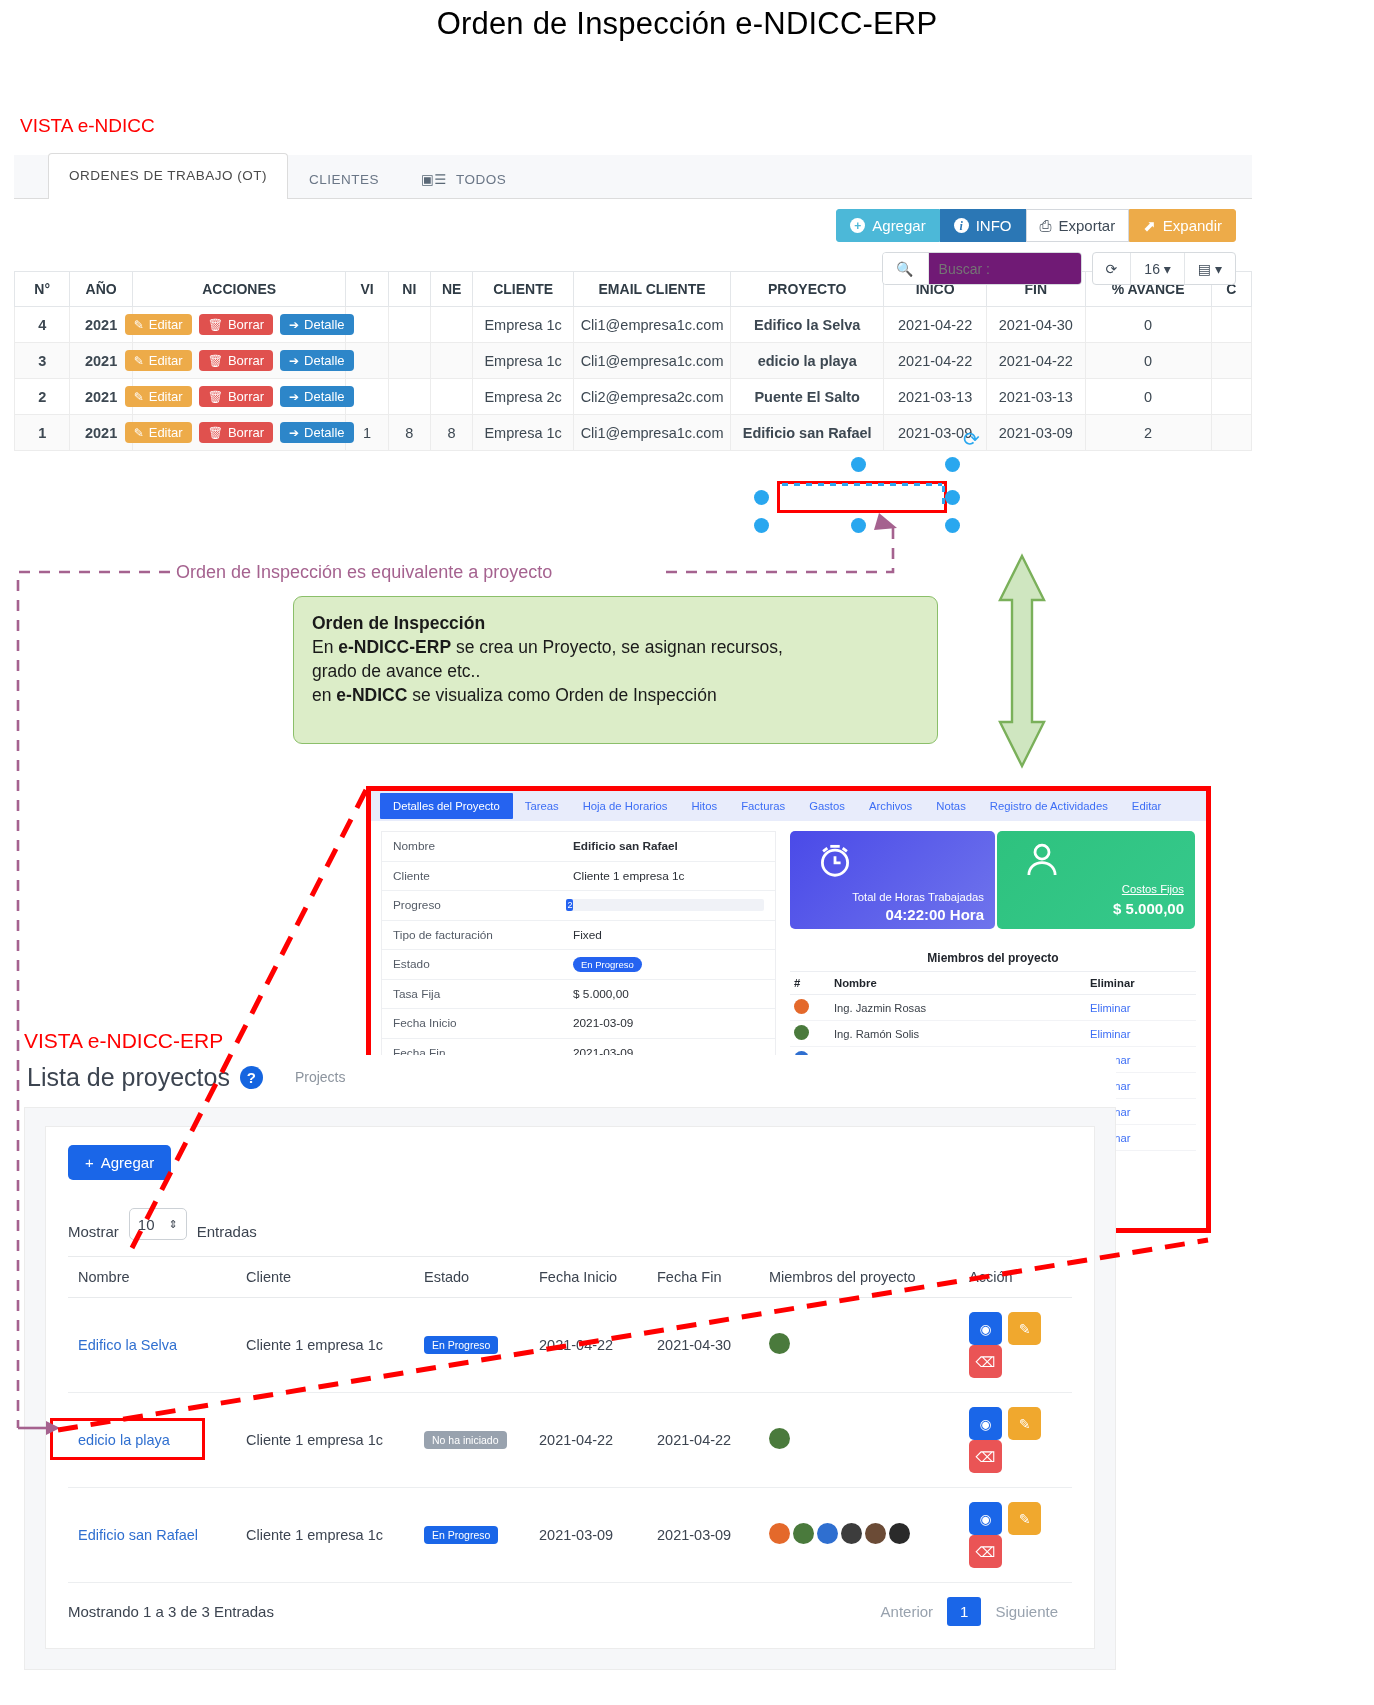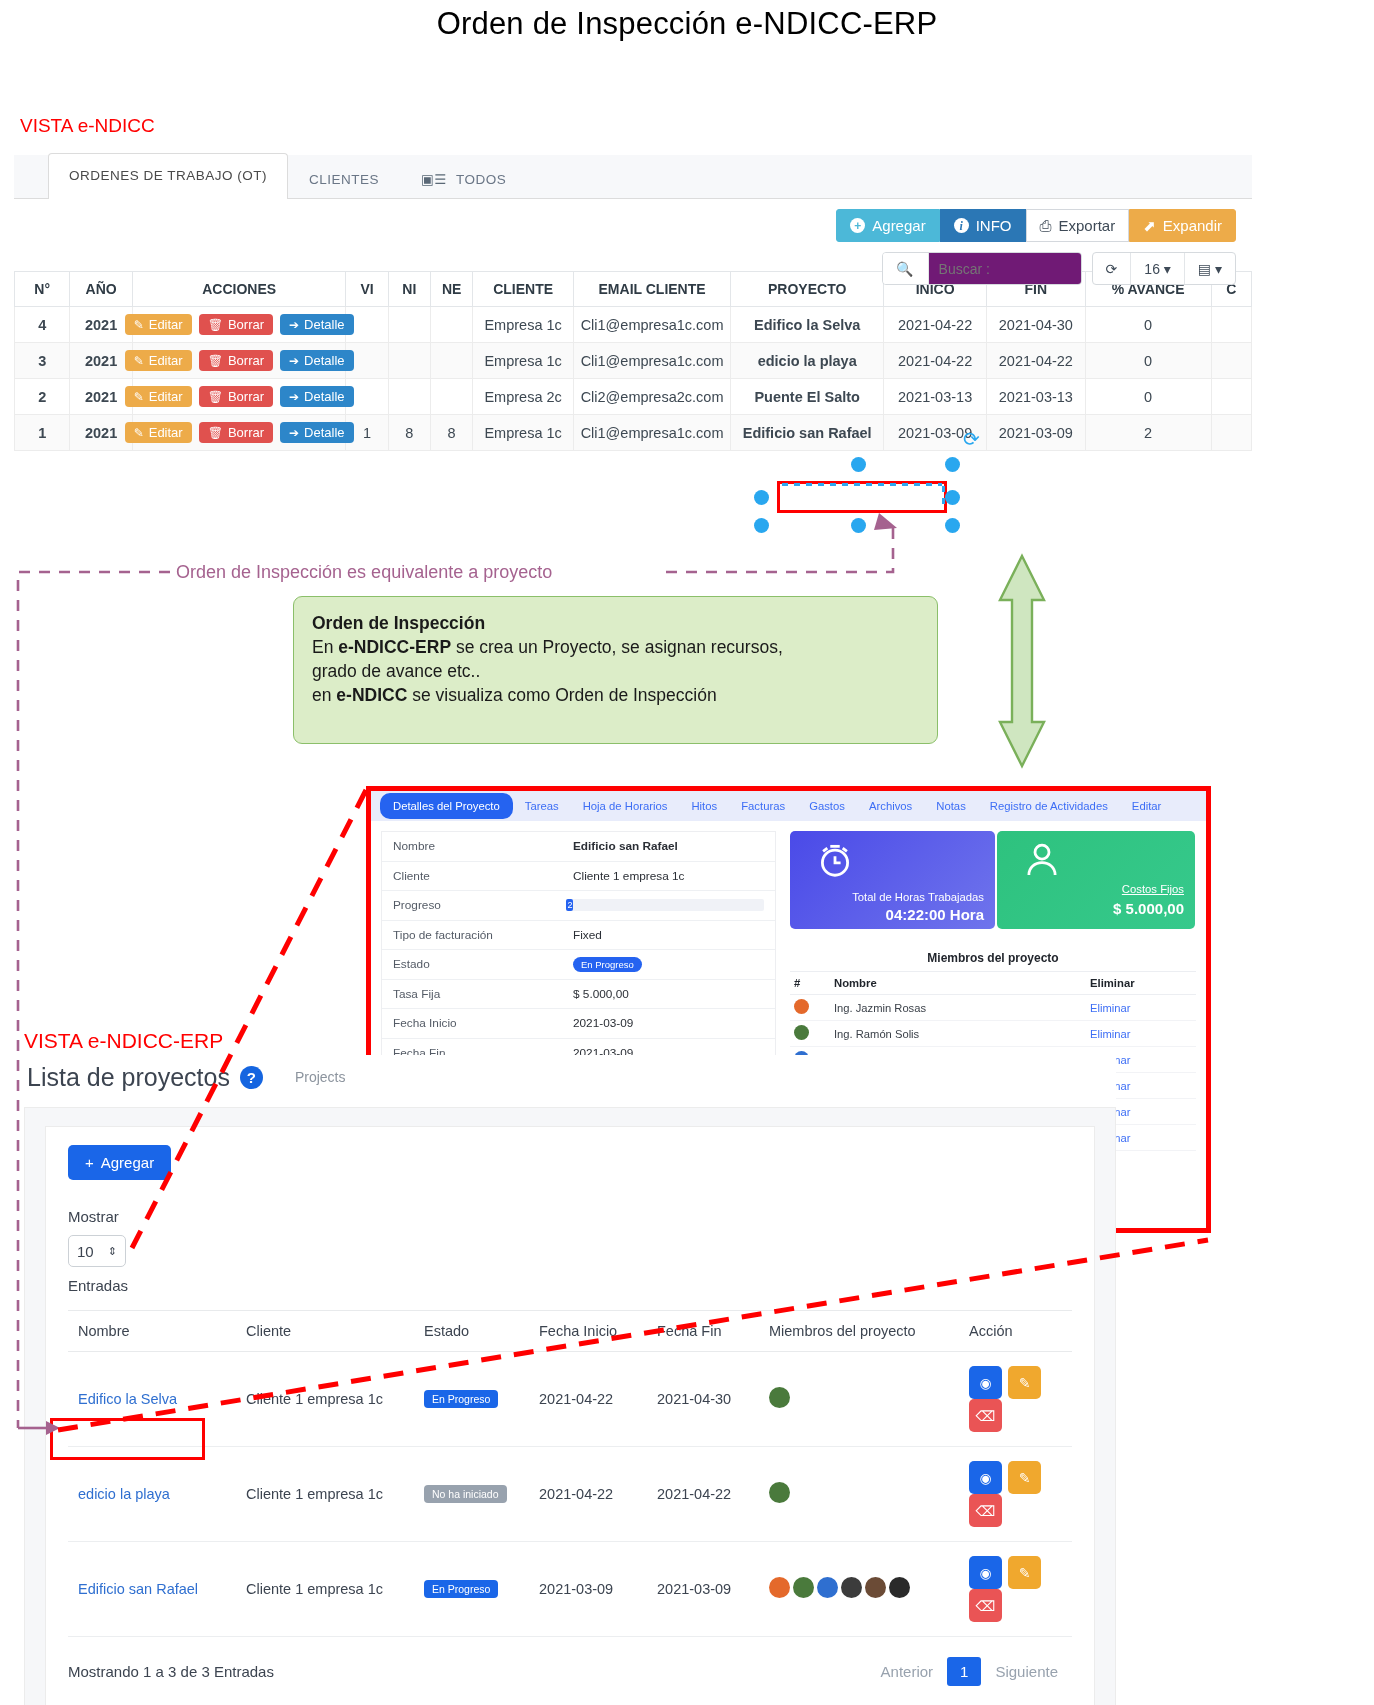--- a/index.html
+++ b/index.html
@@ -119,21 +119,21 @@
   .callout b { font-weight:bold; }
 
   
   #erp-detail {
     position:absolute; left:366px; top:786px; width:845px; height:447px;
     border:5px solid #ff0000; background:#fff;
   }
   .erp-tabs { display:flex; align-items:center; background:#e8ecfb;
     height:30px; padding-left:9px; }
   .erp-tab { font-size:11.3px; color:#3d6ef5; padding:6px 12px; white-space:nowrap; }
-  .erp-tab.active { background:#2563f0; color:#fff; border-radius:10px; padding:7px 13px;}
+  .erp-tab.active { background:#2563f0; color:#fff; border-radius:1px; padding:7px 13px;}
   .erp-body { display:flex; padding:10px 10px 0 10px; gap:14px;}
   .erp-left { width:395px; border:1px solid #edeef1; border-bottom:none;}
   .erp-left .row { display:flex; border-bottom:1px solid #eef0f3; height:29.5px; align-items:center; padding:0 11px;}
   .erp-left .k { width:180px; font-size:11.8px; color:#545b66;}
   .erp-left .v { font-size:11.8px; color:#2b2f36; }
   .erp-left .v.bold { font-weight:bold; }
   .erp-left .row.title { border-bottom:none; height:34px;}
   .erp-left .row.title .k { width:auto; font-weight:bold; font-size:13px; color:#1f242b;}
   .progbar { width:205px; height:12px; background:#f0f2f7; border-radius:2px; position:relative;}
   .progbar > i { position:absolute; left:0;top:0;height:12px;width:7px;background:#2563f0;
@@ -167,37 +167,37 @@
     background:#fff; }
   .erp-head { height:44px; display:flex; align-items:center; gap:10px; padding-left:3px;}
   .erp-head h2 { margin:0; font-size:25px; font-weight:normal; color:#3c4450;}
   .qmark { width:23px;height:23px;border-radius:50%;background:#1565e0;color:#fff;
     display:inline-flex;align-items:center;justify-content:center;font-size:15px;font-weight:bold;}
   .breadcrumb { font-size:14px; color:#8c949e; margin-left:22px;}
   .erp-card { background:#f6f7f9; border:1px solid #ececec; padding:18px 20px 20px 20px; margin-top:8px;}
   .inner-card { background:#fff; border:1px solid #ececec; padding:18px 22px 22px 22px;}
   .agregar-btn { background:#1a66e8; color:#fff; font-size:15px; padding:9px 17px;
     border:none; border-radius:5px; display:inline-flex; gap:7px; align-items:center; cursor:pointer;}
-  .show-row { display:flex; align-items:flex-start; gap:10px; font-size:15px; color:#3c4450; margin:28px 0 16px 0;flex-direction:column;}
+  .show-row { display:flex; align-items:flex-end; gap:10px; font-size:15px; color:#3c4450; margin:28px 0 16px 0;}
   .sel-entries { border:1px solid #ccd1d6; border-radius:5px; height:32px; padding:8px 8px;
     display:flex; align-items:center; gap:14px; font-size:15px; color:#3c4450; background:#fff;}
   table.plist { width:100%; border-collapse:collapse; font-size:14.5px; }
   table.plist th { text-align:left; padding:12px 10px; font-size:14.5px; color:#3c4450;
     border-top:1px solid #e8eaec; border-bottom:1px solid #e8eaec; font-weight:normal;}
   table.plist td { padding:14px 10px; border-bottom:1px solid #eceef0; color:#3c4450; }
   .plink { color:#2f6fd0; }
   .badge { display:inline-block; font-size:10.5px; color:#fff; padding:3px 8px; border-radius:4px;}
   .badge.prog { background:#1a66e8; }
   .badge.noini { background:#98a2ae; }
   .ab { width:33px;height:33px;border-radius:5px; display:inline-flex;
     align-items:center;justify-content:center;color:#fff;font-size:14px; margin-right:6px; cursor:pointer;}
   .ab.view { background:#1a66e8; }
   .ab.edit { background:#f0a82e; }
   .ab.del { background:#ea5455; }
-  .foot-row { display:flex; align-items:center; justify-content:space-between; margin-top:20px;}
+  .foot-row { display:flex; align-items:center; justify-content:space-between; margin-top:14px;}
   .foot-txt { font-size:15px; color:#3c4450; }
   .pager { display:flex; align-items:center; gap:0; }
   .pager span { font-size:15px; color:#98a2ae; padding:6px 14px;}
   .pager .cur { background:#1a66e8; color:#fff; border-radius:3px; padding:6px 13px; }
 
   
   .list-sel { position:absolute; left:50px; top:1418px; width:155px; height:42px;
     border:3px solid #ff0000; pointer-events:none;}
 
   svg.overlay { position:absolute; left:0; top:0; width:1374px; height:1705px;

